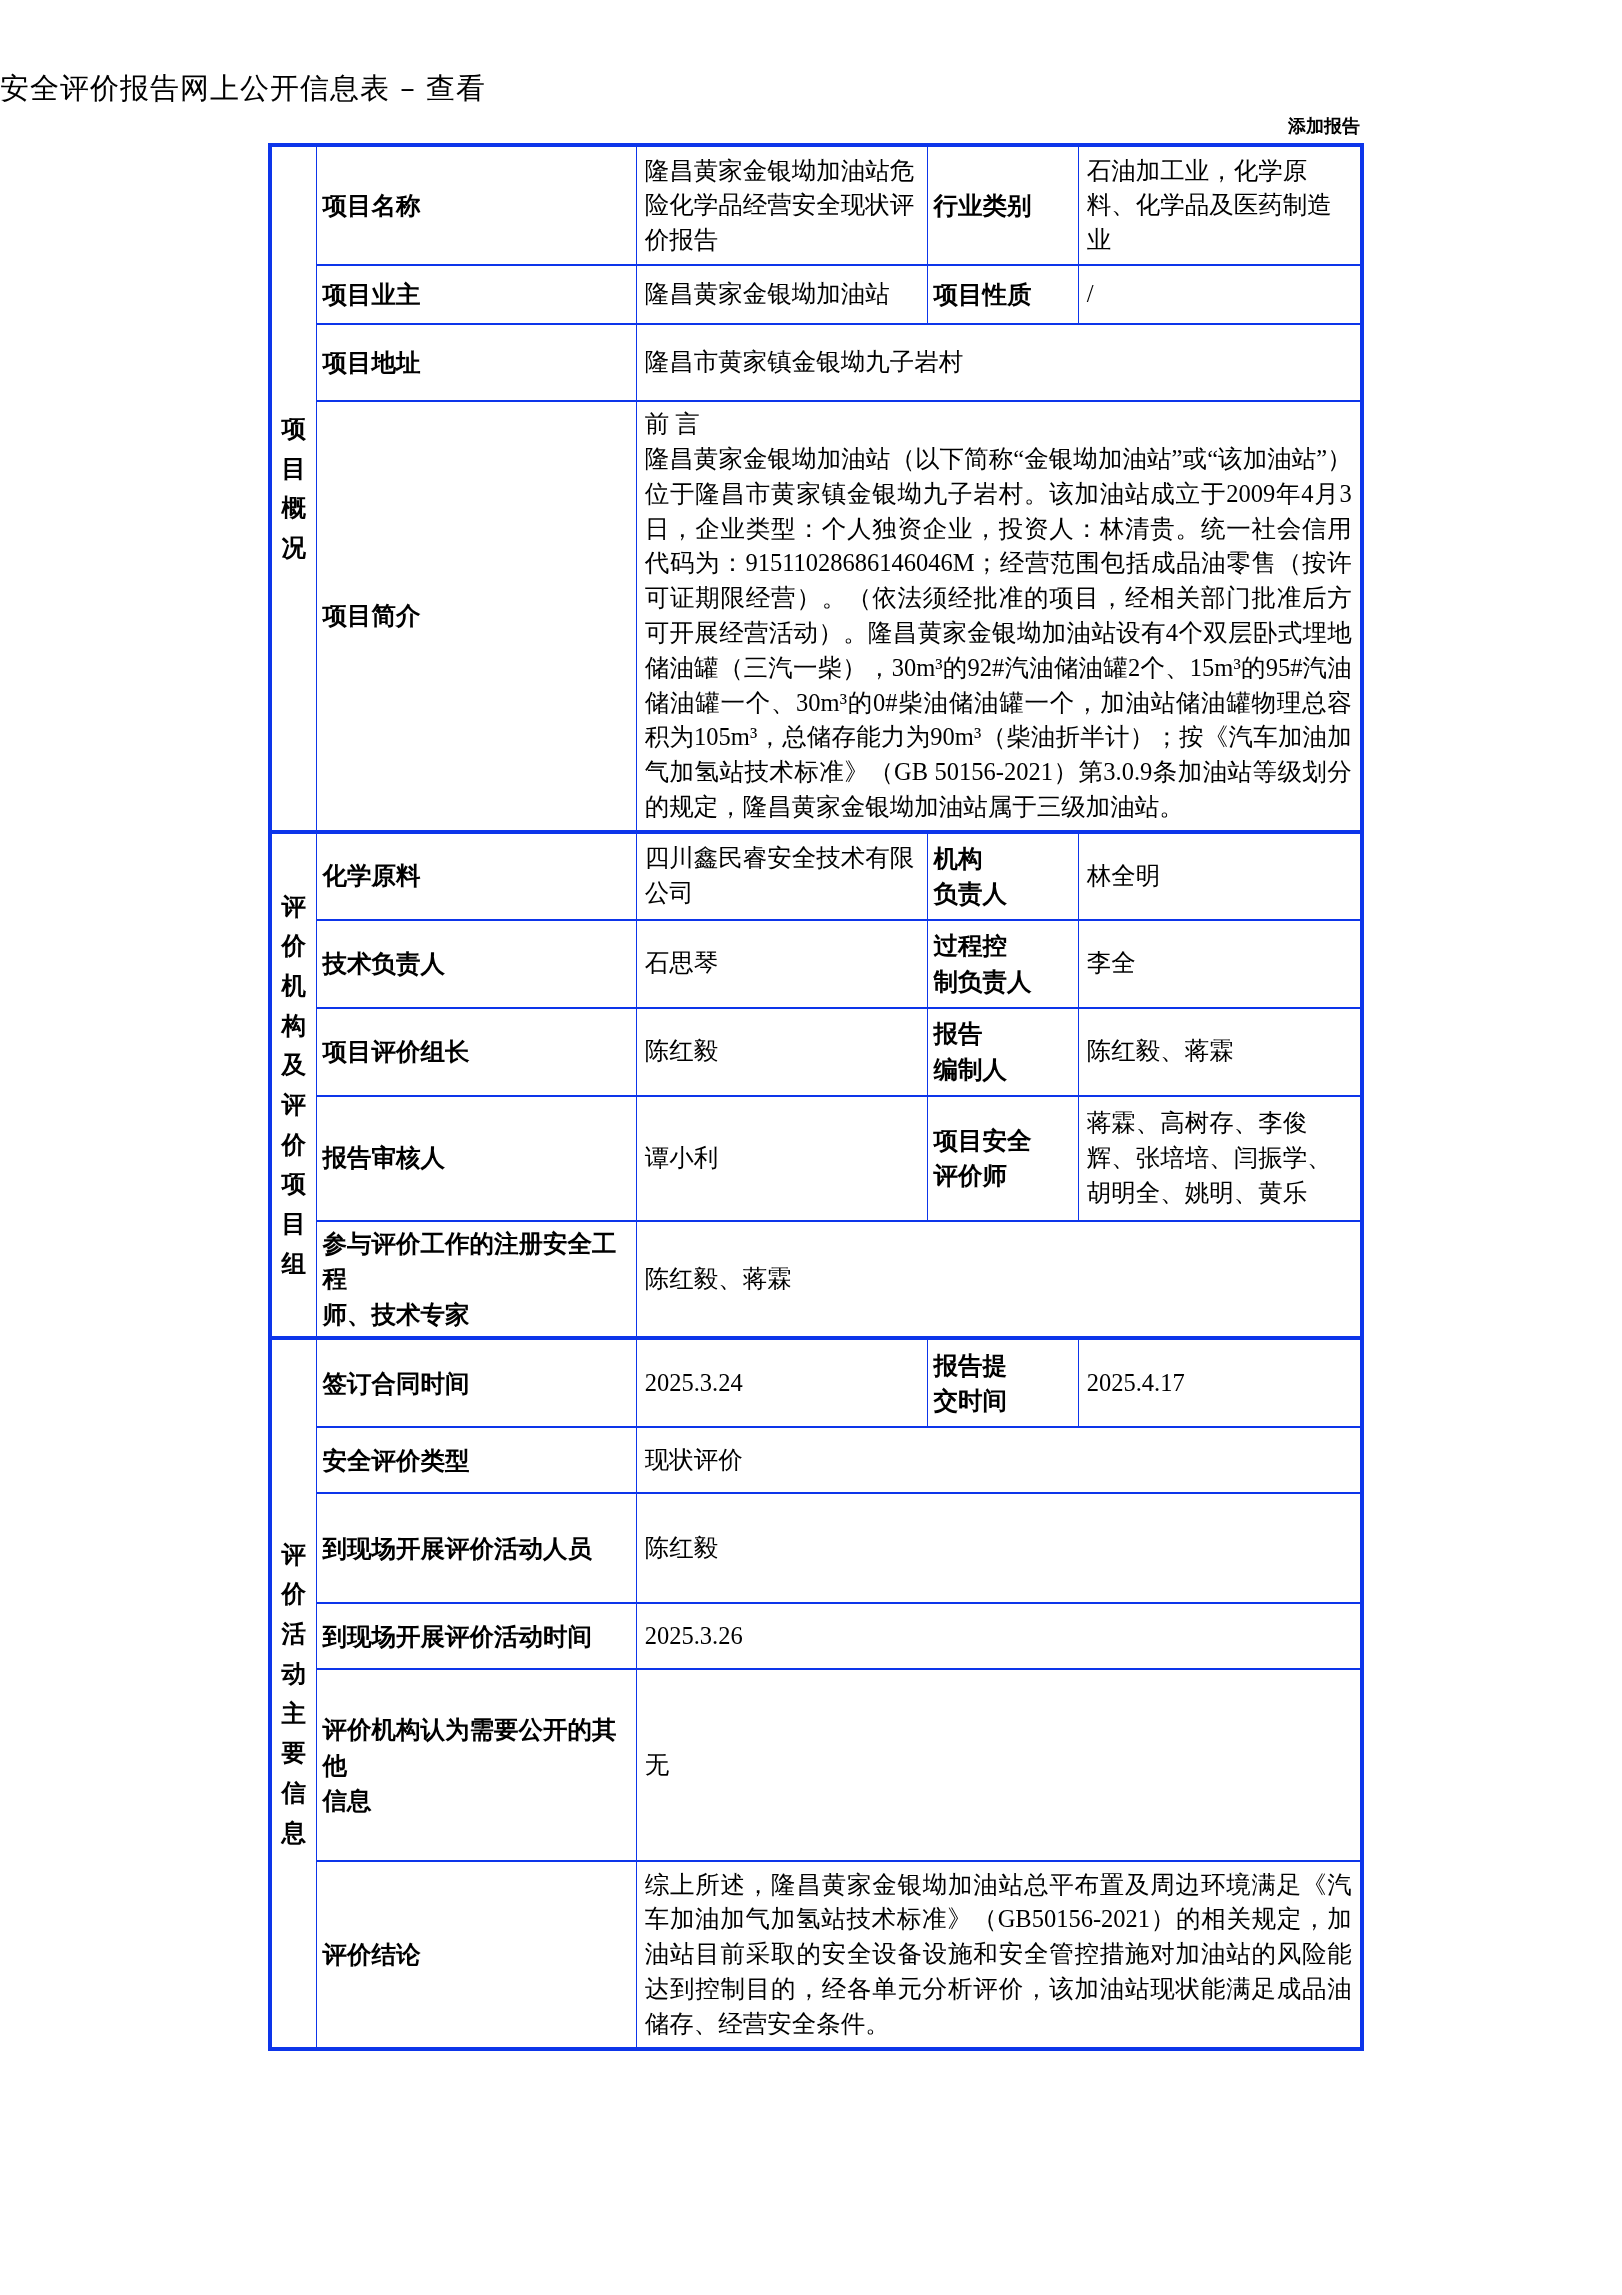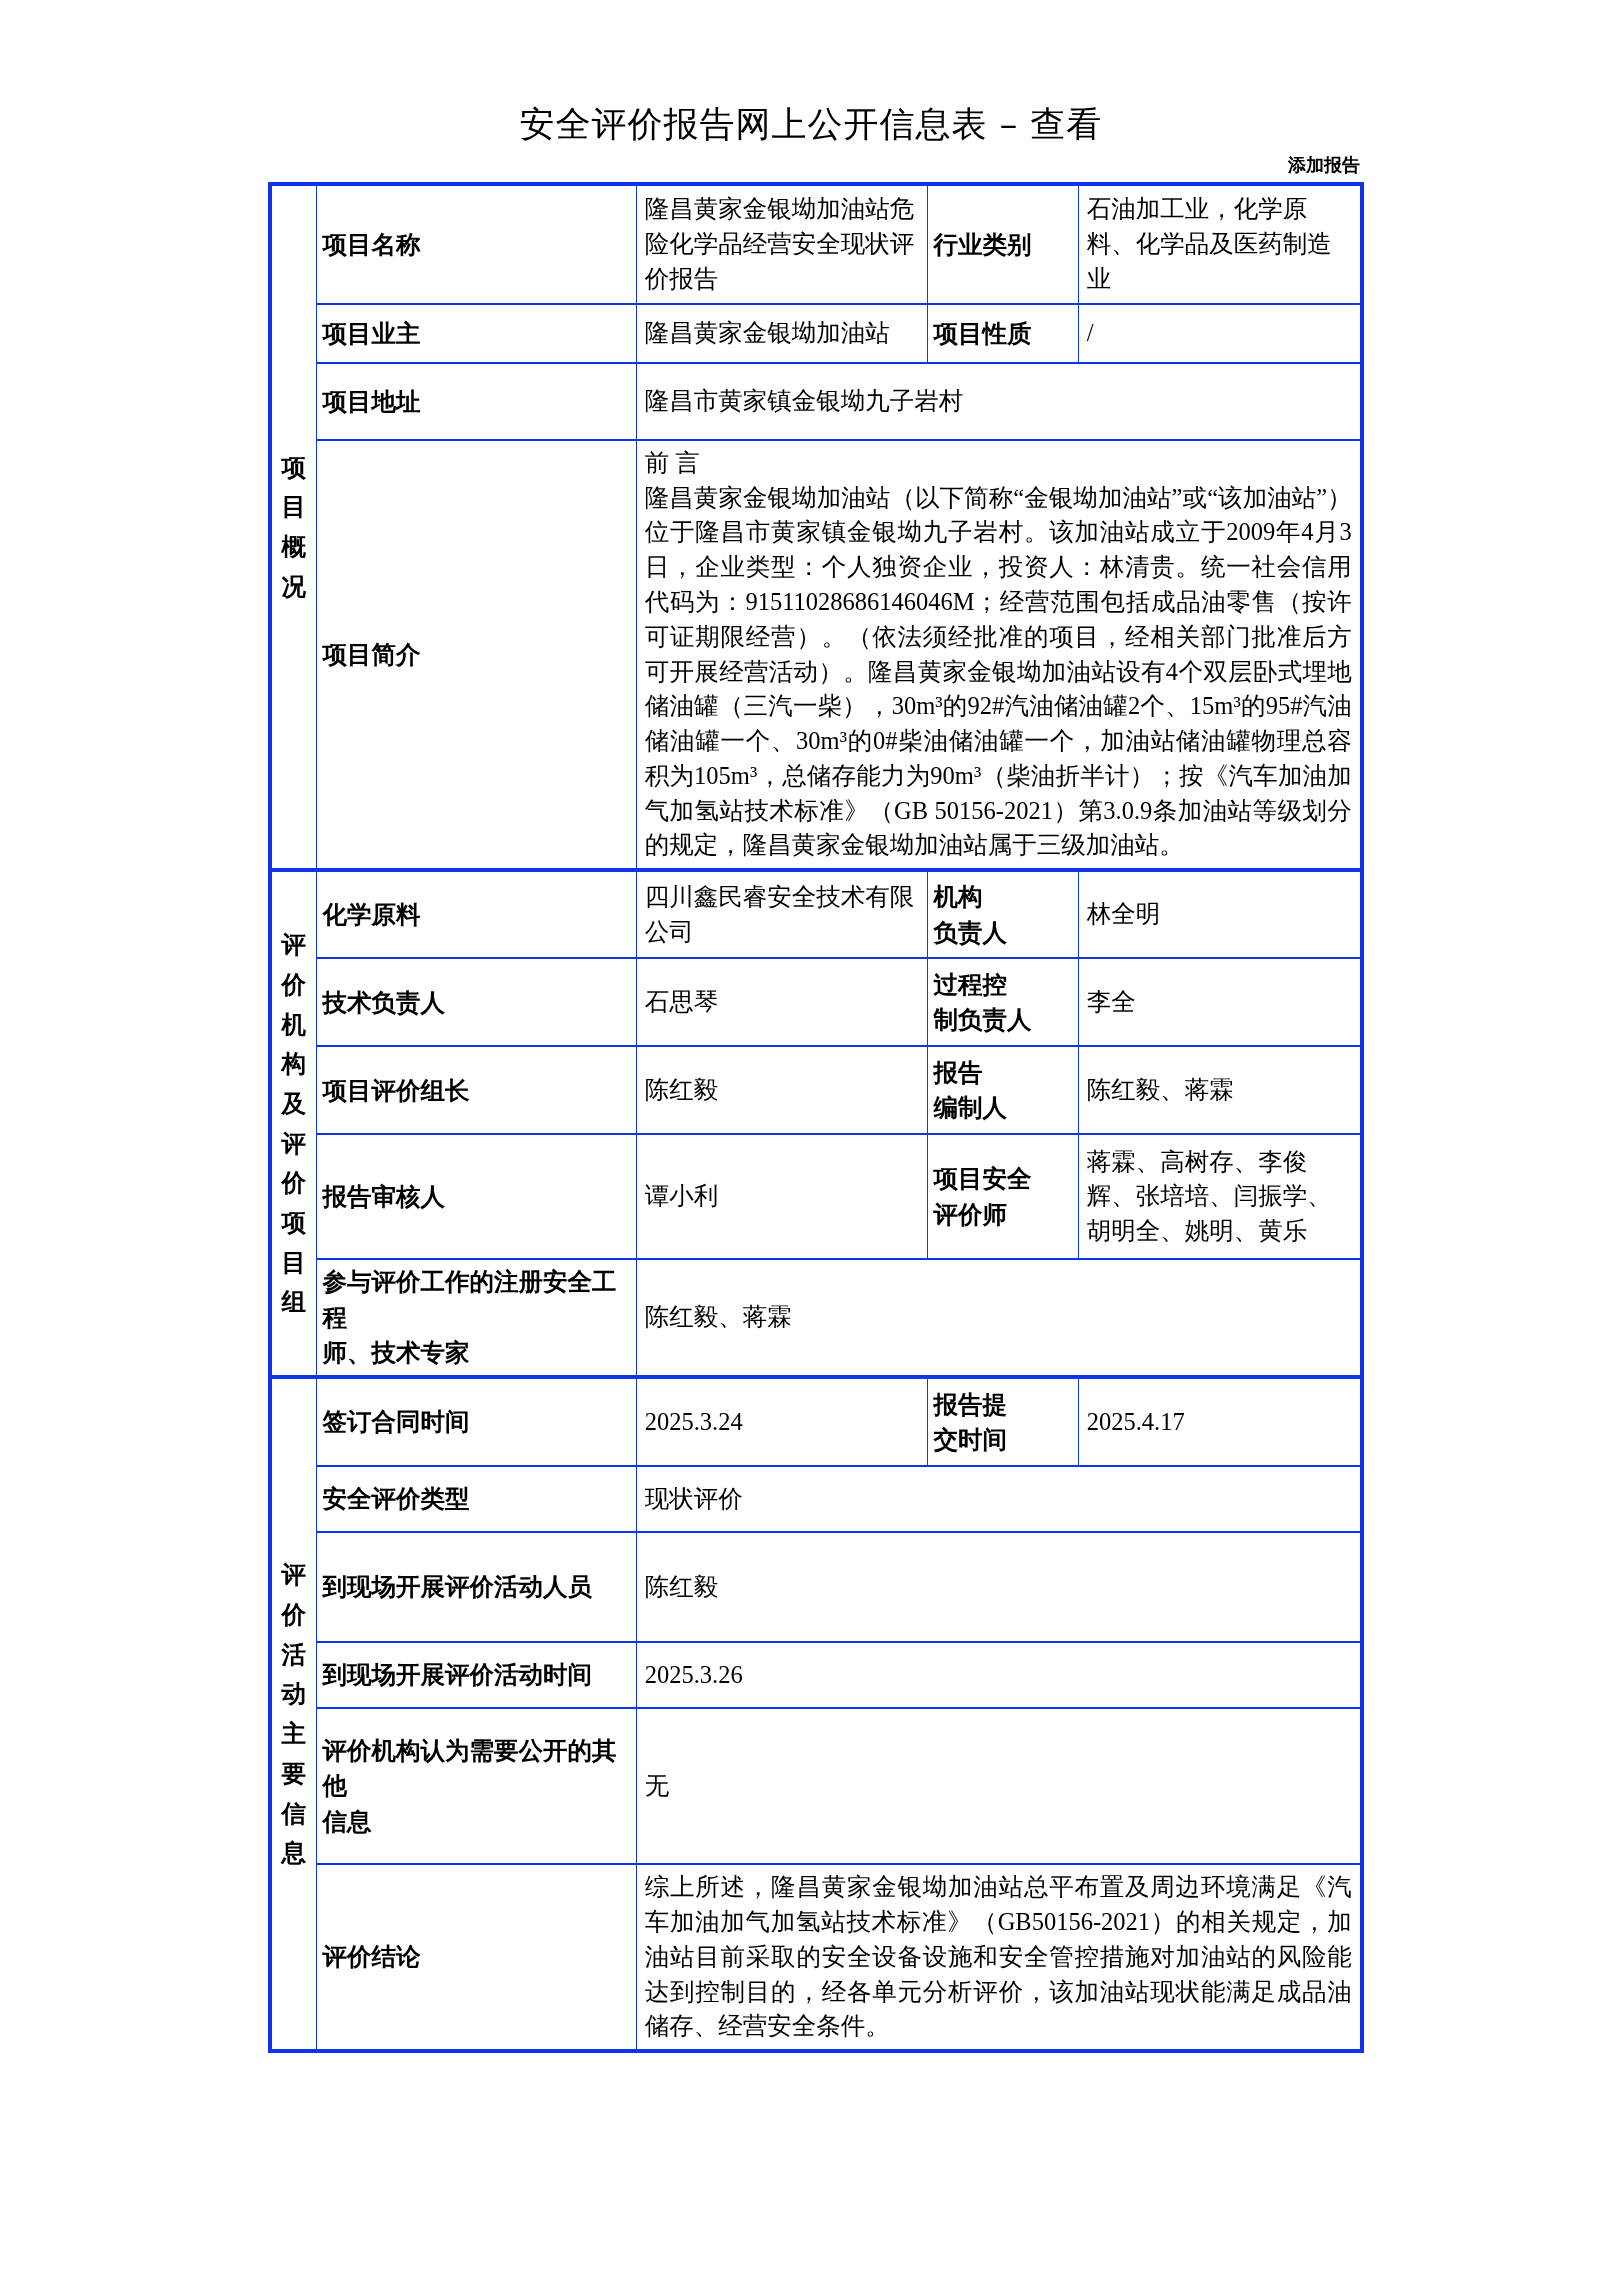--- a/index.html
+++ b/index.html
@@ -9,25 +9,25 @@
     color: #000000;
     font-family: "DejaVu Sans", sans-serif;
   }
   body {
     width: 1622px;
     height: 2295px;
     position: relative;
   }
   .page-title {
     margin: 0;
-    padding-top: 105px;
-    text-align: center;
+    padding-top: 73px;
+    text-align: left;
     font-family: "DejaVu Serif", serif;
     font-weight: normal;
-    font-size: 35px;
+    font-size: 29px;
     line-height: 1.1;
     letter-spacing: 1px;
   }
   .toolbar {
     width: 1092px;
     margin: 9.2px 0 5.1px 268px;
     text-align: right;
   }
   .add-report {
     display: inline-block;
@@ -195,21 +195,21 @@
       <td class="val" colspan="3">现状评价</td>
     </tr>
     <tr style="height:110px">
       <td class="lbl">到现场开展评价活动人员</td>
       <td class="val" colspan="3">陈红毅</td>
     </tr>
     <tr style="height:66px">
       <td class="lbl">到现场开展评价活动时间</td>
       <td class="val" colspan="3">2025.3.26</td>
     </tr>
-    <tr style="height:156px">
+    <tr style="height:192px">
       <td class="lbl">评价机构认为需要公开的其他
 信息</td>
       <td class="val" colspan="3">无</td>
     </tr>
     <tr style="height:175px">
       <td class="lbl">评价结论</td>
       <td class="val justify" colspan="3">综上所述，隆昌黄家金银坳加油站总平布置及周边环境满足《汽车加油加气加氢站技术标准》（GB50156-2021）的相关规定，加油站目前采取的安全设备设施和安全管控措施对加油站的风险能达到控制目的，经各单元分析评价，该加油站现状能满足成品油储存、经营安全条件。</td>
     </tr>
   </tbody>
 </table>

